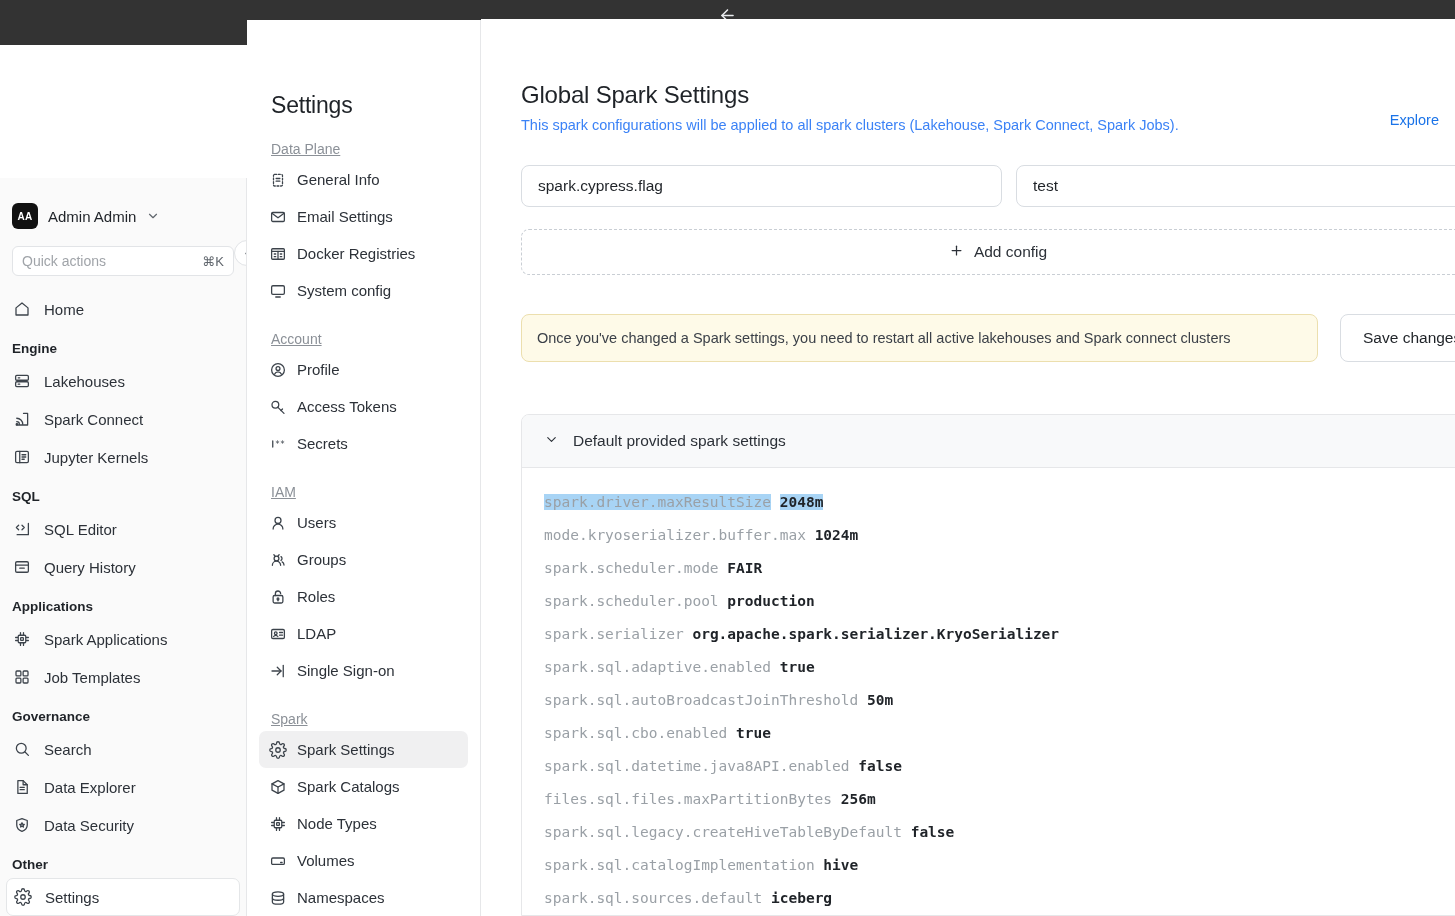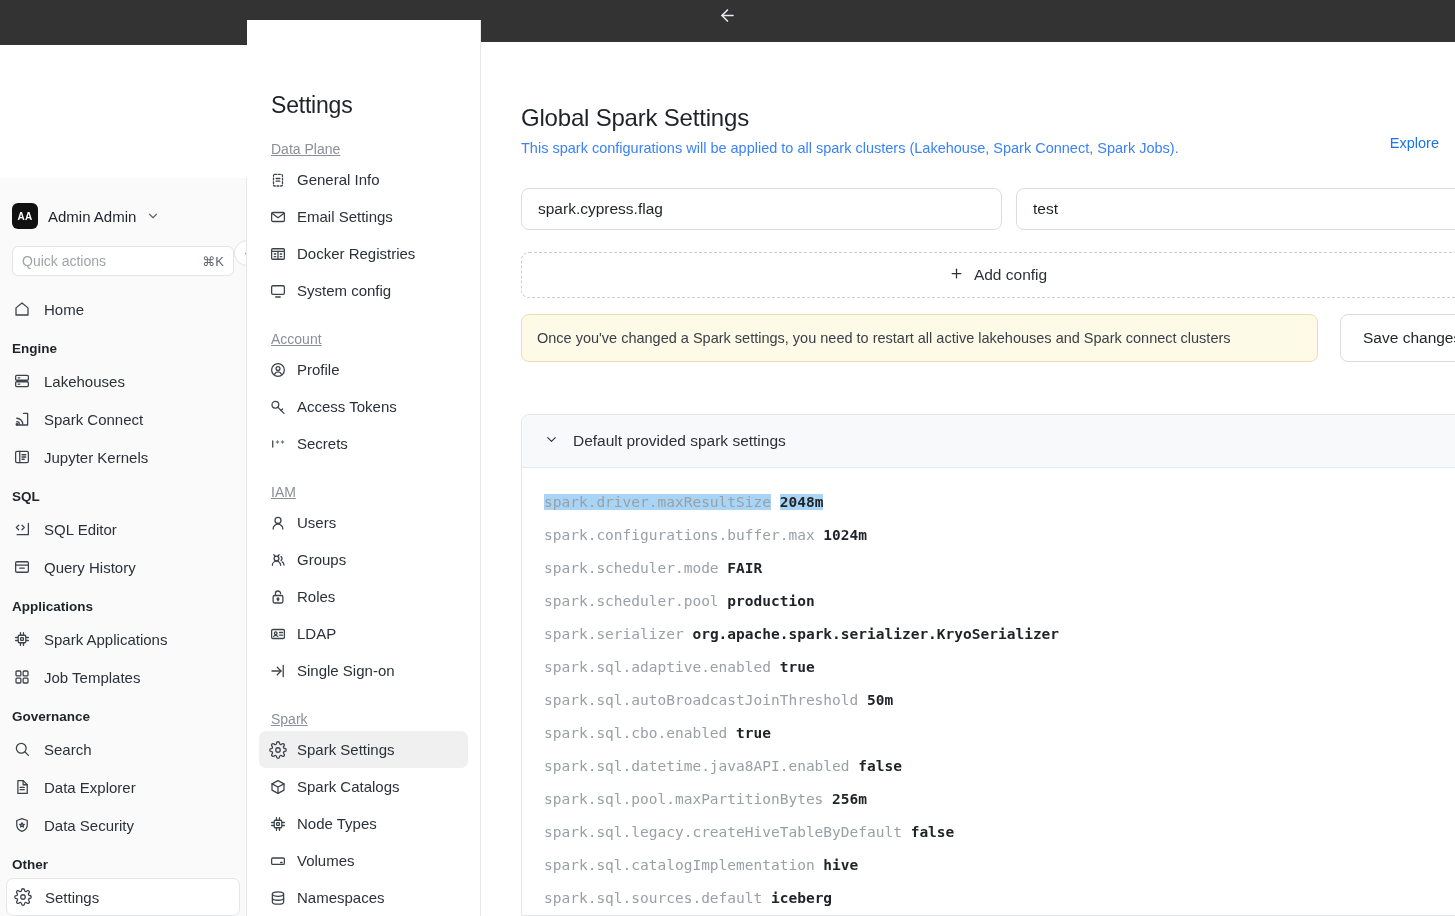--- a/index.html
+++ b/index.html
@@ -241,21 +241,21 @@
     display: flex; align-items: center; justify-content: center;
     gap: 10px;
     font-size: 15.5px;
     color: #2c3138;
   }
 
   .notice-row {
     display: flex;
     align-items: stretch;
     gap: 22px;
-    margin-top: 16px;
+    margin-top: 39px;
   }
   .notice {
     width: 797px;
     flex: 0 0 797px;
     background: #fefae8;
     border: 1px solid #ecdfae;
     border-radius: 8px;
     display: flex; align-items: center;
     padding: 0 15px;
     font-size: 14.5px;
@@ -743,28 +743,28 @@
       <div class="defaults-header">
         <span>
           <svg width="15" height="15" viewBox="0 0 24 24" fill="none" stroke="currentColor" stroke-width="1.8" stroke-linecap="round" stroke-linejoin="round">
               <polyline points="6 9 12 15 18 9"></polyline>
             </svg>
         </span>
         <span>Default provided spark settings</span>
       </div>
       <div class="defaults-body" id="defaults-body">
           <div class="kv selected"><span class="k">spark.driver.maxResultSize</span> <span class="v">2048m</span></div>
-          <div class="kv"><span class="k">spark.configurations.buffer.max</span> <span class="v">1024m</span></div>
+          <div class="kv"><span class="k">mode.kryoserializer.buffer.max</span> <span class="v">1024m</span></div>
           <div class="kv"><span class="k">spark.scheduler.mode</span> <span class="v">FAIR</span></div>
           <div class="kv"><span class="k">spark.scheduler.pool</span> <span class="v">production</span></div>
           <div class="kv"><span class="k">spark.serializer</span> <span class="v">org.apache.spark.serializer.KryoSerializer</span></div>
           <div class="kv"><span class="k">spark.sql.adaptive.enabled</span> <span class="v">true</span></div>
           <div class="kv"><span class="k">spark.sql.autoBroadcastJoinThreshold</span> <span class="v">50m</span></div>
           <div class="kv"><span class="k">spark.sql.cbo.enabled</span> <span class="v">true</span></div>
           <div class="kv"><span class="k">spark.sql.datetime.java8API.enabled</span> <span class="v">false</span></div>
-          <div class="kv"><span class="k">spark.sql.pool.maxPartitionBytes</span> <span class="v">256m</span></div>
+          <div class="kv"><span class="k">files.sql.files.maxPartitionBytes</span> <span class="v">256m</span></div>
           <div class="kv"><span class="k">spark.sql.legacy.createHiveTableByDefault</span> <span class="v">false</span></div>
           <div class="kv"><span class="k">spark.sql.catalogImplementation</span> <span class="v">hive</span></div>
           <div class="kv"><span class="k">spark.sql.sources.default</span> <span class="v">iceberg</span></div>
         </div>
     </div>
   </div>
 </div>
 
 </body></html>

